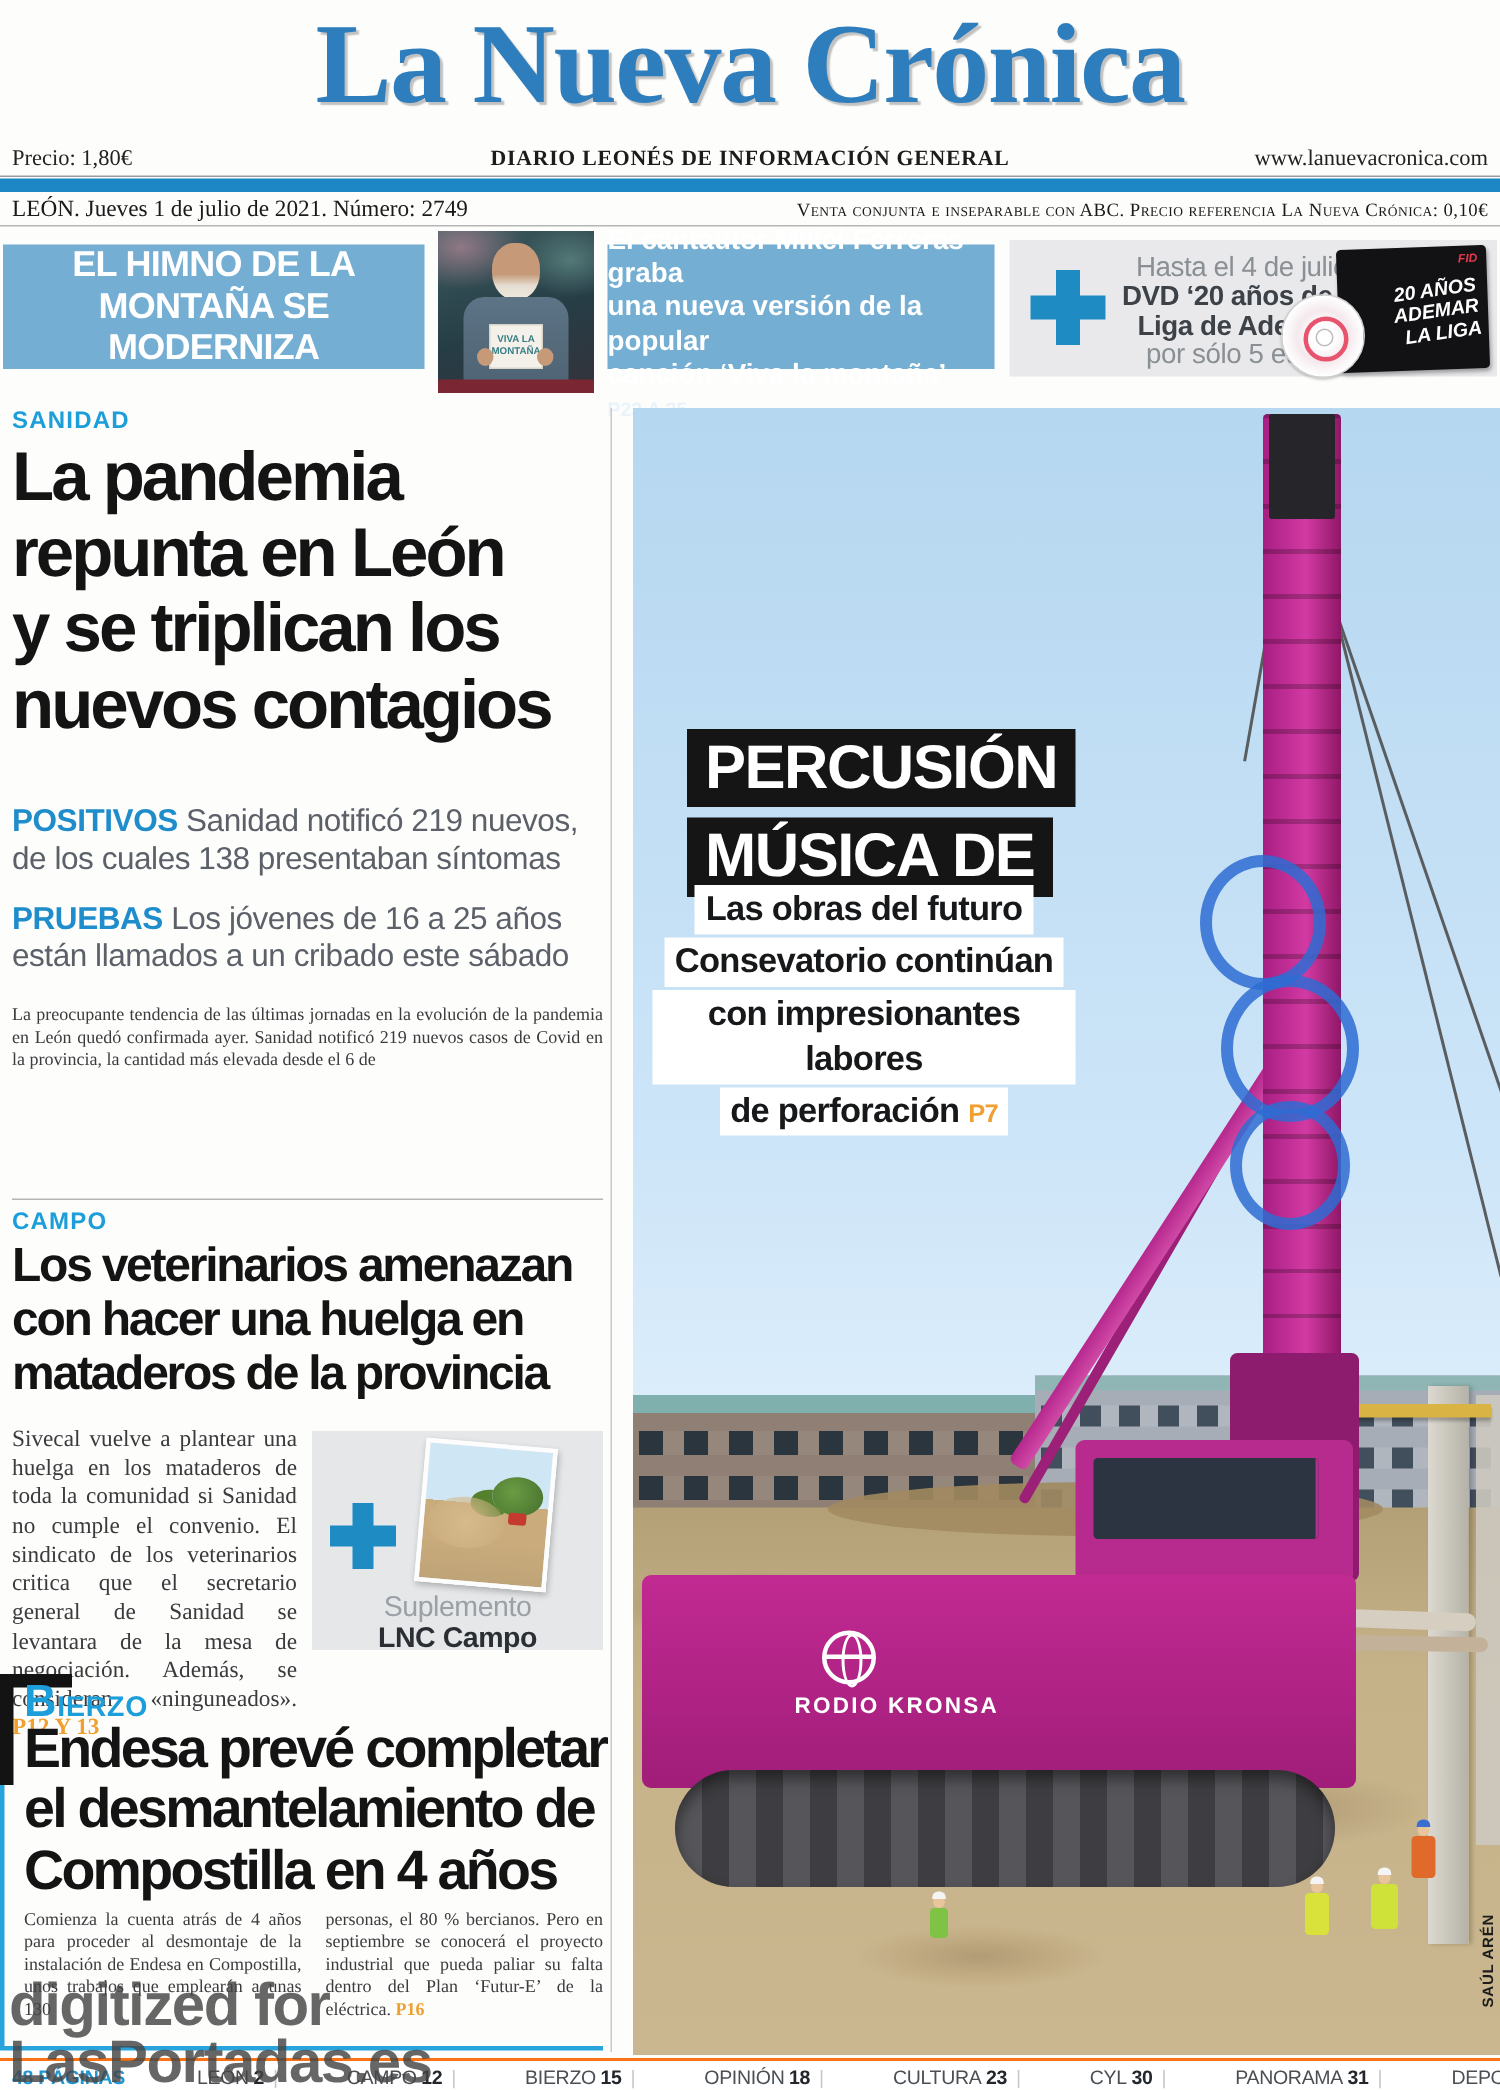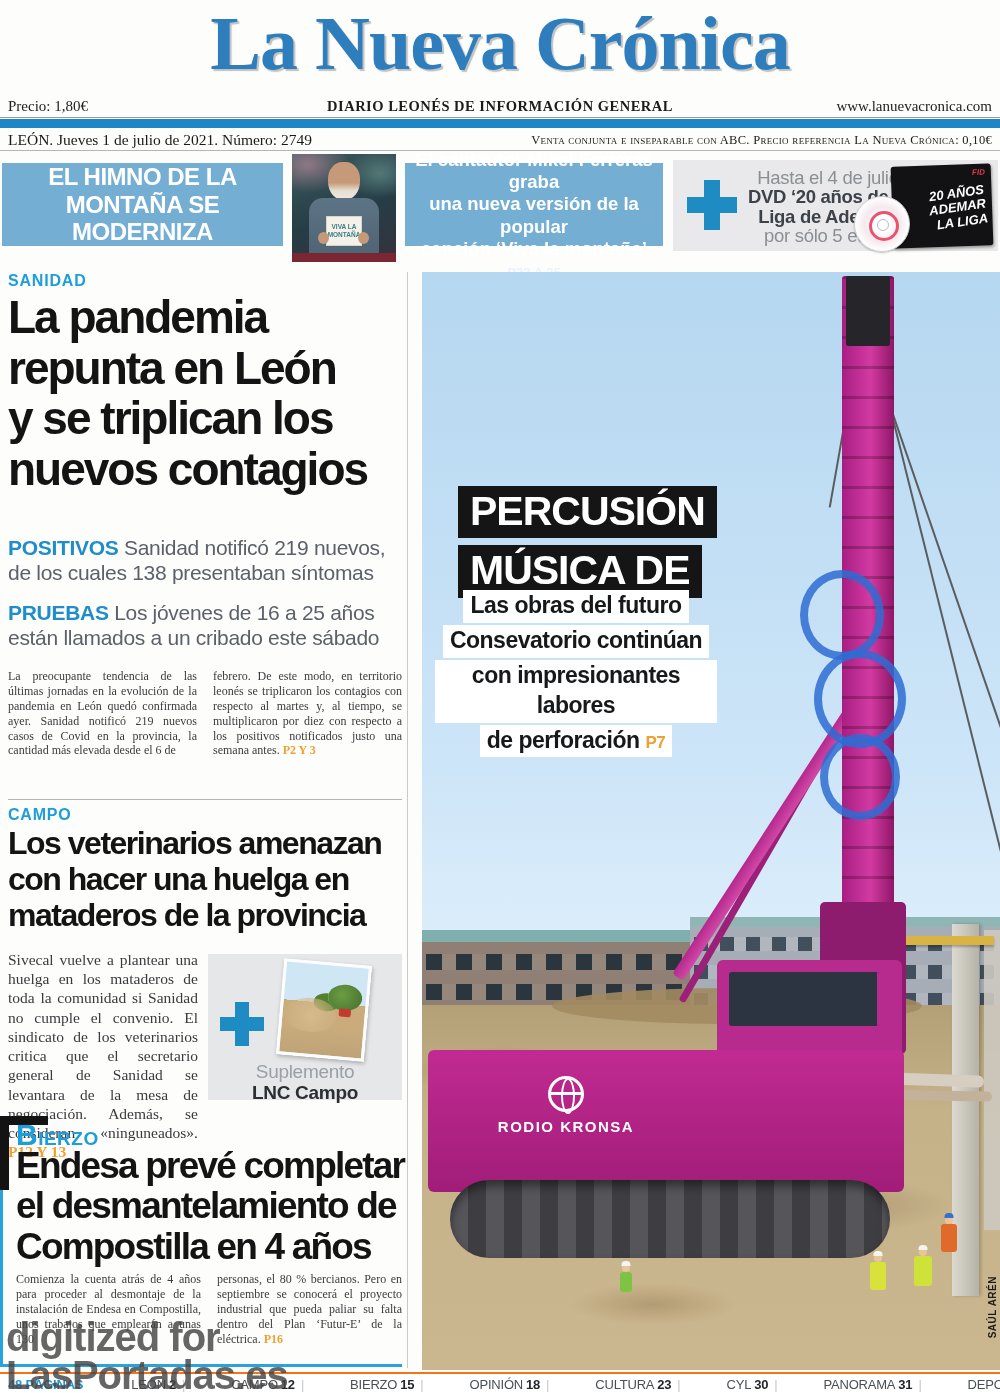--- a/index.html
+++ b/index.html
@@ -42,21 +42,21 @@
   .man-head { position:absolute; left:36px; top:8px; width:32px; height:38px; border-radius:45% 45% 48% 48%;
     background:linear-gradient(180deg,#c69a78 0 55%, #e6ded2 75%, #efe9df 100%); }
   .man-shirt { position:absolute; left:17px; top:44px; width:70px; height:64px; border-radius:14px 14px 0 0;
     background:linear-gradient(180deg,#5d7486,#4d6272); }
   .man-card { position:absolute; left:34px; top:62px; width:36px; height:30px; background:#f3f1ea; border:1px solid #d8d4c8;
     display:flex; align-items:center; justify-content:center; text-align:center;
     font-size:6.5px; font-weight:700; color:#3a7e85; line-height:1.25; white-space:pre-line; }
   .man-hand { position:absolute; width:11px; height:12px; border-radius:50%; background:#c69a78; top:78px; }
   .hymn-maroon { position:absolute; left:0; bottom:0; width:100%; height:9px; background:#7a2633; }
   .blurb-box { left:405px; top:163px; width:258px; height:83px; display:flex; align-items:center; justify-content:center;
-    text-align:center; font-weight:700; font-size:18.5px; line-height:1.2; }
+    text-align:left; font-weight:700; font-size:18.5px; line-height:1.2; }
   .blurb-inner { white-space:pre-line; }
   .pref { color:#f0a02f; font-weight:700; }
   .blurb-box .pref { color:#eaf3fa; font-size:13px; }
   .dvd-box { left:673px; top:160px; width:325px; height:91px; background:#e9e9eb; }
   .plus { background:
       linear-gradient(#1e8bc3,#1e8bc3) center/100% 32% no-repeat,
       linear-gradient(#1e8bc3,#1e8bc3) center/32% 100% no-repeat; }
   .dvd-plus { position:absolute; left:14px; top:20px; width:50px; height:50px; }
   .dvd-text { position:absolute; left:70px; top:8px; width:170px; text-align:center; font-size:18.5px; line-height:1.05; color:#8a8f94; letter-spacing:-.3px; }
   .dvd-text .strong { font-weight:700; color:#3d4248; white-space:pre-line; }
@@ -155,21 +155,21 @@
   .hose { position:absolute; border:8px solid #2e6cd2; border-radius:50%; opacity:.85; }
   .hs1 { left:378px; top:298px; width:84px; height:90px; }
   .hs2 { left:392px; top:378px; width:92px; height:98px; }
   .hs3 { left:398px; top:462px; width:80px; height:86px; }
   .ph-rotary { position:absolute; left:398px; top:630px; width:86px; height:152px; background:#8e1c6e; border-radius:5px; }
   .ph-cab { position:absolute; left:295px; top:688px; width:185px; height:96px; background:#b62b8d; border-radius:6px; }
   .ph-cab .win { position:absolute; left:12px; top:12px; width:150px; height:54px; background:#2b3440; border-radius:3px;
     box-shadow:inset -60px 0 0 -58px #b62b8d; }
   .ph-body { position:absolute; left:6px; top:778px; width:476px; height:142px; border-radius:6px;
     background:linear-gradient(180deg,#c12a92,#a11d79); }
-  .brandwrap { position:absolute; left:38px; top:26px; width:200px; text-align:center; color:#fff; }
+  .brandwrap { position:absolute; left:38px; top:37px; width:200px; text-align:right; color:#fff; }
   .globe { width:36px; height:36px; margin:0 auto 6px; border:3px solid #fff; border-radius:50%; position:relative; }
   .globe::before { content:""; position:absolute; left:10px; top:-1px; width:10px; height:32px; border:2px solid #fff; border-radius:50%; }
   .globe::after { content:""; position:absolute; left:-1px; top:13px; width:32px; height:2.5px; background:#fff; }
   .brandtext { font-size:15px; font-weight:700; letter-spacing:1.5px; }
   .ph-tracks { position:absolute; left:28px; top:908px; width:440px; height:78px; border-radius:40px;
     background:repeating-linear-gradient(90deg,#55555a 0 18px, #3e3e42 18px 36px);
     box-shadow:inset 0 6px 10px rgba(0,0,0,.45); }
   .pillar1 { position:absolute; left:530px; top:652px; width:27px; height:372px;
     background:linear-gradient(90deg,#dcd9d0,#b5b2a8); box-shadow:2px 0 3px rgba(0,0,0,.2); }
   .pillar2 { position:absolute; left:562px; top:658px; width:16px; height:300px; background:#ccc9bf; opacity:.9; }
@@ -270,21 +270,20 @@
 y se triplican los
 nuevos contagios</h1>
     <div class="abs subhead s1">
       <span class="lbl">POSITIVOS</span><span> Sanidad notificó 219 nuevos, de los cuales 138 presentaban síntomas</span>
     </div>
     <div class="abs subhead s2">
       <span class="lbl">PRUEBAS</span><span> Los jóvenes de 16 a 25 años están llamados a un cribado este sábado</span>
     </div>
     <div class="abs bodyrow b1">
       <p>La preocupante tendencia de las últimas jornadas en la evolución de la pandemia en León quedó confirmada ayer. Sanidad notificó 219 nuevos casos de Covid en la provincia, la cantidad más elevada desde el 6 de</p>
-      <p><span>febrero. De este modo, en territorio leonés se triplicaron los contagios con respecto al martes y, al tiempo, se multiplicaron por diez con respecto a los positivos notificados justo una semana antes. </span><span class="pref">P2 Y 3</span></p>
     </div>
   </article>
 
   <article>
     <div class="abs divider"></div>
     <div class="abs kicker k2">CAMPO</div>
     <h2 class="abs headline h2">Los veterinarios amenazan
 con hacer una huelga en
 mataderos de la provincia</h2>
     <div class="abs campo-row">

